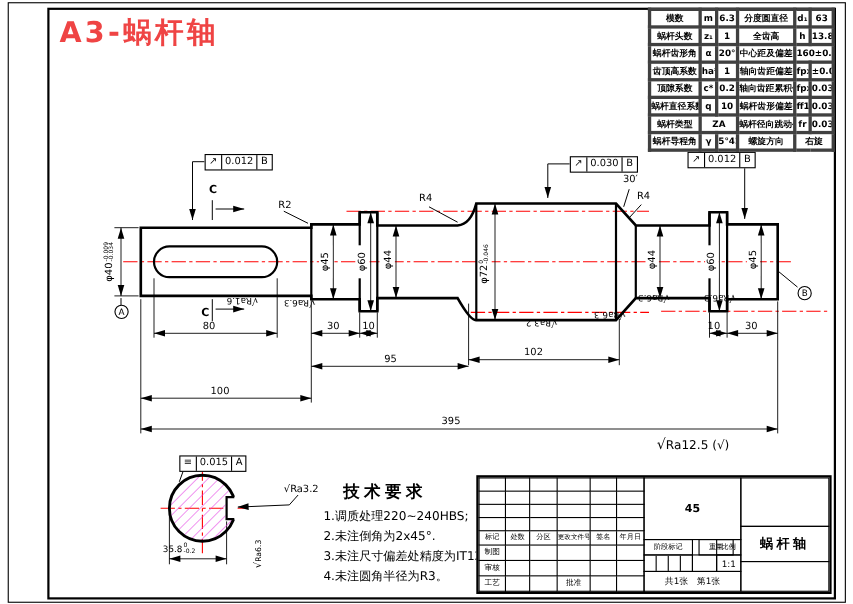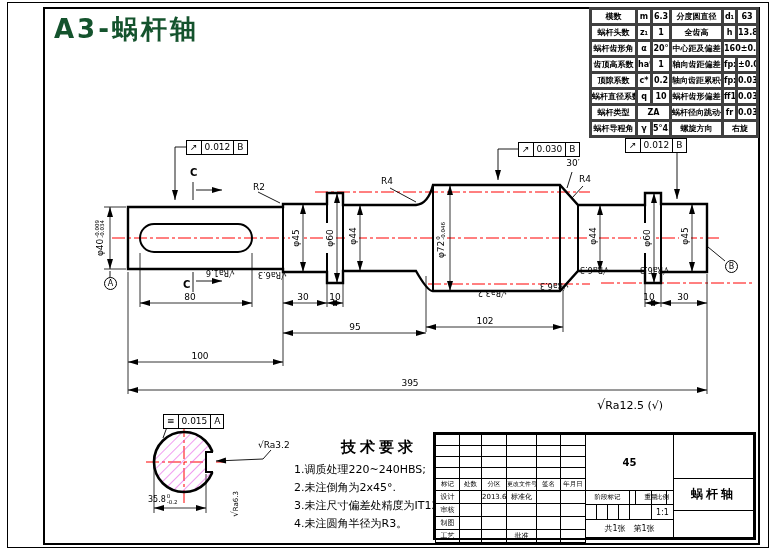--- a/index.html
+++ b/index.html
@@ -1,36 +1,36 @@
 <!DOCTYPE html>
 <html><head>
 <meta charset="utf-8">
 <style>
   html,body{margin:0;padding:0;background:#fff;}
   #page{position:relative;width:775px;height:549px;background:#fff;overflow:hidden;
         font-family:"DejaVu Sans","Liberation Sans",sans-serif;color:#000;}
   .border-outer{position:absolute;left:7px;top:2px;width:760px;height:544px;border:1px solid #000;}
   .border-inner{position:absolute;left:43px;top:7px;width:713px;height:534px;border:2px solid #000;}
-  .red-title{position:absolute;left:54px;top:12px;font-size:26px;font-weight:bold;color:#14532d;letter-spacing:3px;white-space:nowrap;}
+  .red-title{position:absolute;left:54px;top:12px;font-size:26px;font-weight:bold;color:#ef4444;letter-spacing:3px;white-space:nowrap;}
   .watermark{position:absolute;left:298px;top:250px;font-size:28px;color:#8f8f8f;letter-spacing:16px;white-space:nowrap;}
   .lbl{position:absolute;font-size:9px;line-height:10px;text-align:center;white-space:nowrap;}
   .vlbl{position:absolute;height:12px;font-size:9px;line-height:11px;display:flex;align-items:center;justify-content:center;
         transform:rotate(-90deg);transform-origin:center;background:#fff;white-space:nowrap;}
   .st{display:inline-flex;flex-direction:column;font-size:5.5px;line-height:5.5px;margin-left:1px;text-align:left;}
   .tf{position:absolute;display:flex;background:#fff;border:1px solid #000;height:13px;font-size:9px;line-height:12px;white-space:nowrap;}
   .tf span{display:block;padding:0 3px;border-left:1px solid #000;}
   .tf span:first-child{border-left:none;}
   .rg{position:absolute;font-size:8px;line-height:9px;white-space:nowrap;}
   .rg .ic{font-style:normal;font-size:9px;}
   .rot180{transform:rotate(180deg);}
   .rotm90{transform:rotate(-90deg);transform-origin:center;}
   .dt{position:absolute;width:11px;height:11px;border:1px solid #000;border-radius:50%;font-size:8px;line-height:11px;text-align:center;background:#fff;}
   .cut{position:absolute;font-size:10px;font-weight:bold;}
   .genrough{position:absolute;font-size:11px;white-space:nowrap;}
-  .tr-title{position:absolute;font-size:15px;font-weight:bold;letter-spacing:4px;white-space:nowrap;margin-left:29px;}
+  .tr-title{position:absolute;font-size:15px;font-weight:bold;letter-spacing:4px;white-space:nowrap;}
   .tr-item{position:absolute;font-size:11px;white-space:nowrap;}
   table.pt{position:absolute;left:589px;top:7px;width:167px;height:114px;border-collapse:collapse;table-layout:fixed;}
   table.pt td{border:3px solid #404040;font-size:8px;font-weight:bold;text-align:center;padding:0;overflow:hidden;white-space:nowrap;line-height:13px;}
   .tb{position:absolute;left:433px;top:432px;width:323px;height:108px;border:2px solid #000;box-sizing:border-box;background:#fff;}
   table.tbl{position:absolute;left:0;top:0;width:150px;height:104px;border-collapse:collapse;table-layout:fixed;}
   table.tbl td{border:1px solid #000;font-size:7px;text-align:center;padding:0;overflow:hidden;white-space:nowrap;}
   .tbc{position:absolute;border:1px solid #000;box-sizing:border-box;display:flex;align-items:center;justify-content:center;overflow:hidden;text-align:right;}
 </style>
 </head>
 <body>
@@ -365,37 +365,29 @@
           </tr>
       <tr style="height:12px">
         <td style="font-size:6.5px">标记</td>
         <td style="font-size:6.5px">处数</td>
         <td style="font-size:6.5px">分区</td>
         <td style="font-size:6px">更改文件号</td>
         <td style="font-size:6.5px">签名</td>
         <td style="font-size:6.5px">年月日</td>
       </tr>
       <tr style="height:13px">
-        <td>设计</td>
-            <td></td>
-        <td>2013.6</td>
-        <td>标准化</td>
+        <td>制图</td>
+            <td></td>
+            <td></td>
+            <td></td>
             <td></td>
             <td></td>
       </tr>
       <tr style="height:13px">
         <td>审核</td>
-            <td></td>
-            <td></td>
-            <td></td>
-            <td></td>
-            <td></td>
-      </tr>
-      <tr style="height:13px">
-        <td>制图</td>
             <td></td>
             <td></td>
             <td></td>
             <td></td>
             <td></td>
       </tr>
       <tr style="height:13px">
         <td>工艺</td>
             <td></td>
             <td></td>

